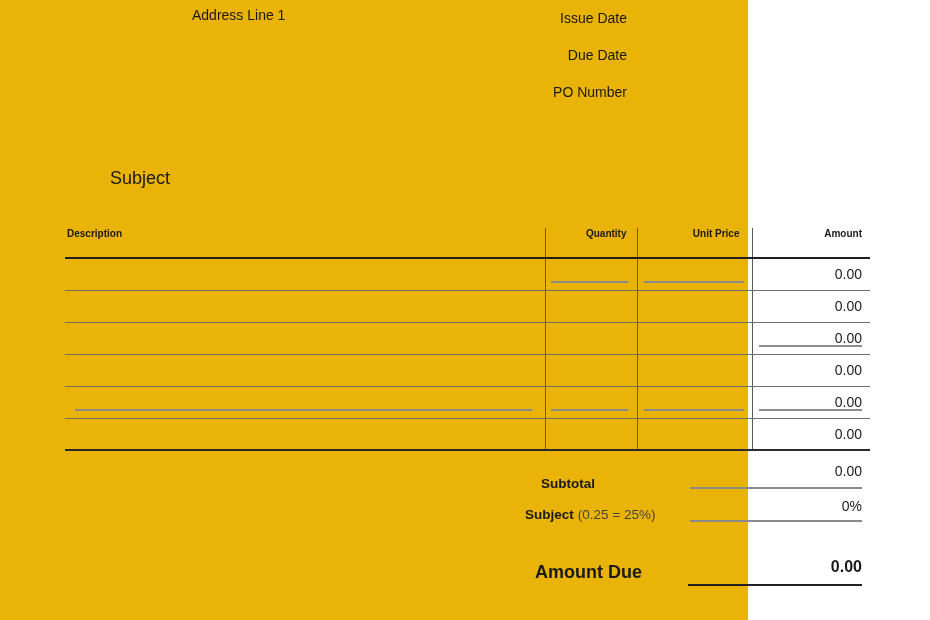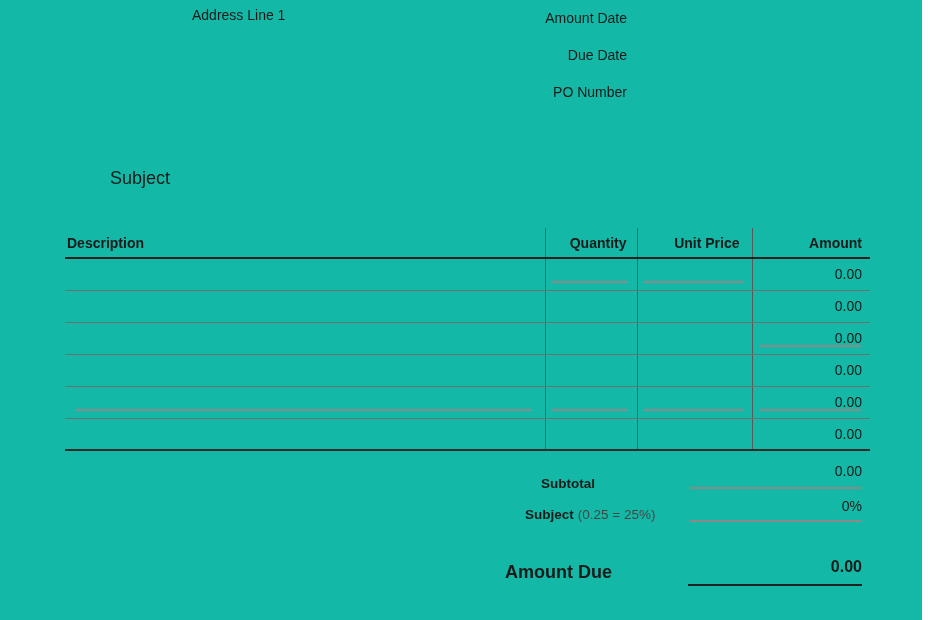--- a/index.html
+++ b/index.html
@@ -1,41 +1,41 @@
 <!DOCTYPE html>
 <html><head>
 <meta charset="utf-8">
 <style>
   * { margin:0; padding:0; box-sizing:border-box; }
   html,body { background:#ffffff; }
   body {
     width:930px; height:620px; position:relative; overflow:hidden;
     font-family:"Liberation Sans", sans-serif; color:#1a1a1a;
   }
-  .page { position:absolute; left:0; top:0; width:922px; height:620px; background:#14b8a6; }
+  .page { position:absolute; left:0; top:0; width:748px; height:620px; background:#eab308; }
 
   
   .address-block { position:absolute; left:192px; top:1px; font-size:14px; line-height:28px; }
 
   
   .meta-block { position:absolute; left:430px; top:11px; width:197px; text-align:right; font-size:14px; }
   .meta-block .meta-row { line-height:15px; margin-bottom:22px; }
 
   
   .subject { position:absolute; left:110px; top:168px; font-size:18px; }
 
   
   table.items { position:absolute; left:65px; top:228px; width:805px; border-collapse:collapse; table-layout:fixed; }
   table.items col.c-desc  { width:480px; }
   table.items col.c-qty   { width:92px; }
   table.items col.c-price { width:115px; }
   table.items col.c-amt   { width:118px; }
   table.items th {
-    height:30px; font-size:14px; font-weight:700; vertical-align:bottom;
-    padding-bottom:6px; border-bottom:2px solid #1f1f1f; white-space:nowrap;
+    height:30px; font-size:10px; font-weight:700; vertical-align:bottom;
+    padding-bottom:18px; border-bottom:2px solid #1f1f1f; white-space:nowrap;
   }
   table.items td { height:32px; font-size:14px; vertical-align:middle; border-bottom:1px solid #6f6f6f; position:relative; }
   table.items tr:last-child td { border-bottom:2px solid #2b2b2b; }
   th.h-desc, td.c-desc { border-right:1px solid #5a5a5a; }
   th.h-qty,  td.c-qty  { border-right:1px solid #5a5a5a; }
   th.h-price,td.c-price{ border-right:1px solid #5a5a5a; }
   th.h-desc  { text-align:left;  padding-left:2px; }
   th.h-qty   { text-align:right; padding-right:10px; }
   th.h-price { text-align:right; padding-right:12px; }
   th.h-amt   { text-align:right; padding-right:8px; }
@@ -52,35 +52,35 @@
   .t-label { position:absolute; font-size:13.5px; font-weight:700; white-space:nowrap; }
   .t-note  { font-weight:400; color:#444444; margin-left:4px; }
   .t-value { position:absolute; text-align:right; font-size:14px; }
   .t-line  { position:absolute; height:2px; background:#8a8a8a; }
   .subtotal-label { left:541px; top:476px; }
   .subtotal-value { left:690px; top:463px; width:172px; }
   .subtotal-line  { left:690px; top:487px; width:172px; }
   .discount-label { left:525px; top:507px; }
   .discount-value { left:690px; top:498px; width:172px; }
   .discount-line  { left:690px; top:520px; width:172px; }
-  .due-label { position:absolute; left:505px; top:562px; font-size:18px; font-weight:700; }
+  .due-label { position:absolute; left:535px; top:562px; font-size:18px; font-weight:700; }
   .due-value { position:absolute; left:688px; top:558px; width:174px; text-align:right; font-size:16px; font-weight:700; }
   .due-line  { position:absolute; left:688px; top:584px; width:174px; height:2px; background:#222222; }
 </style>
 </head>
 <body>
 
 <div class="page">
 
   <div class="address-block">
     <div>Address Line 1</div>
   </div>
 
   <div class="meta-block">
-    <div class="meta-row">Amount Date</div>
+    <div class="meta-row">Issue Date</div>
     <div class="meta-row">Due Date</div>
     <div class="meta-row">PO Number</div>
   </div>
 
   <div class="subject">Subject</div>
 
   <table class="items">
     <colgroup>
         <col class="c-desc">
         <col class="c-qty">

